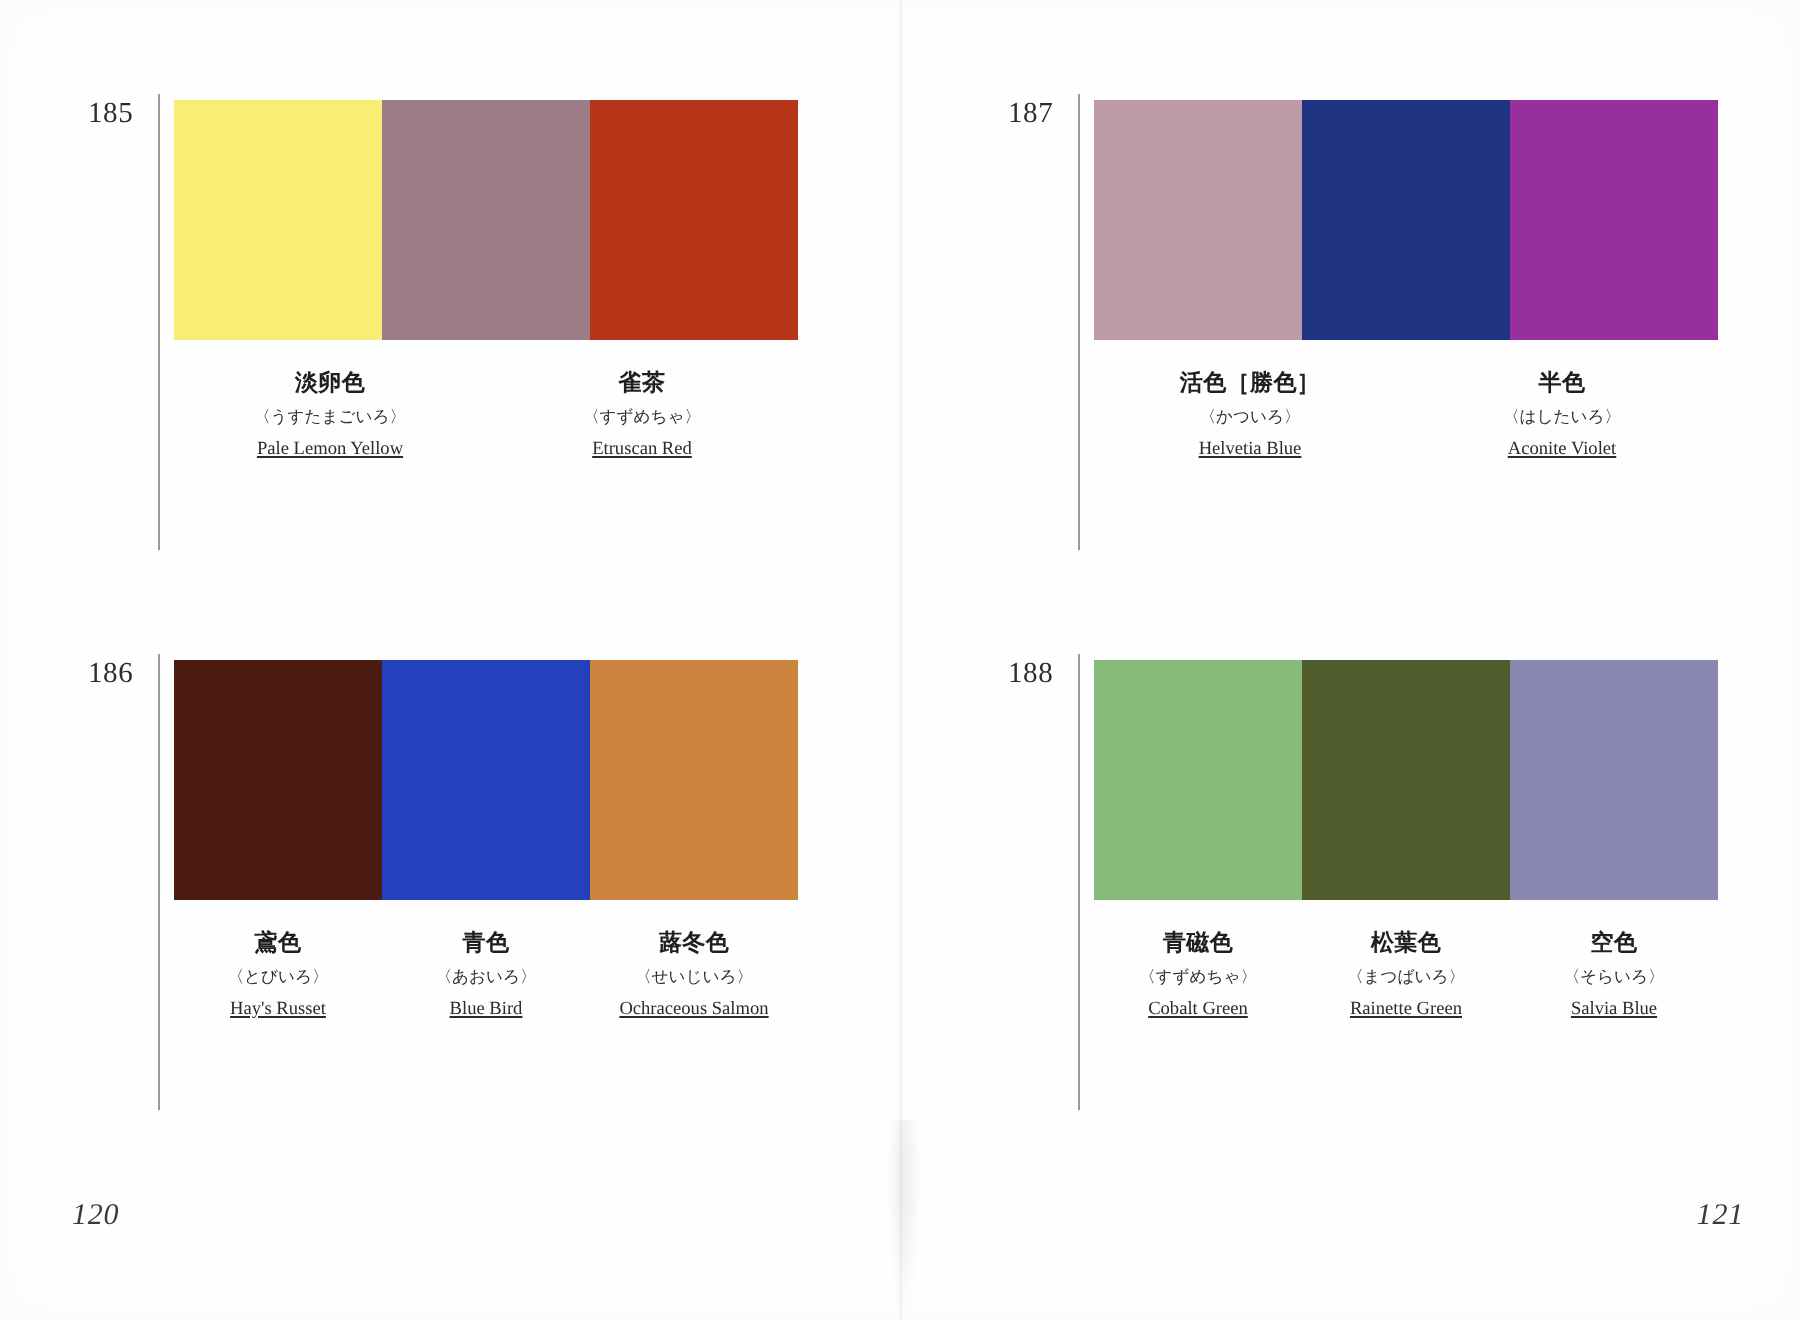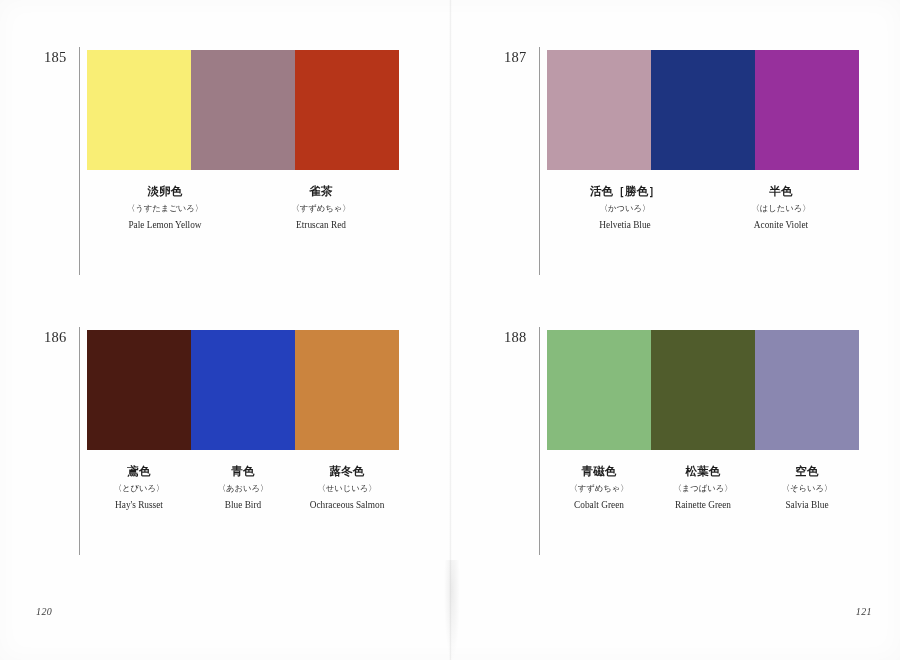--- a/index.html
+++ b/index.html
@@ -129,28 +129,29 @@
     margin-top: 3px;
     white-space: nowrap;
   }
   .name-en {
     font-family: "Liberation Serif", "DejaVu Serif", serif;
     font-size: 9.3px;
     color: #2b2b2b;
     line-height: 1.5;
     margin-top: 4px;
     white-space: nowrap;
+    text-decoration: underline;
   }
 
   
   .folio {
     position: absolute;
     bottom: 43px;
     font-style: italic;
-    font-size: 10px;
+    font-size: 15px;
     color: #3a3a3a;
     letter-spacing: 0.4px;
   }
   .folio-left  { left: 36px; }
   .folio-right { right: 28px; }
 
   
   .scan-edge {
     position: absolute;
     inset: 0;

